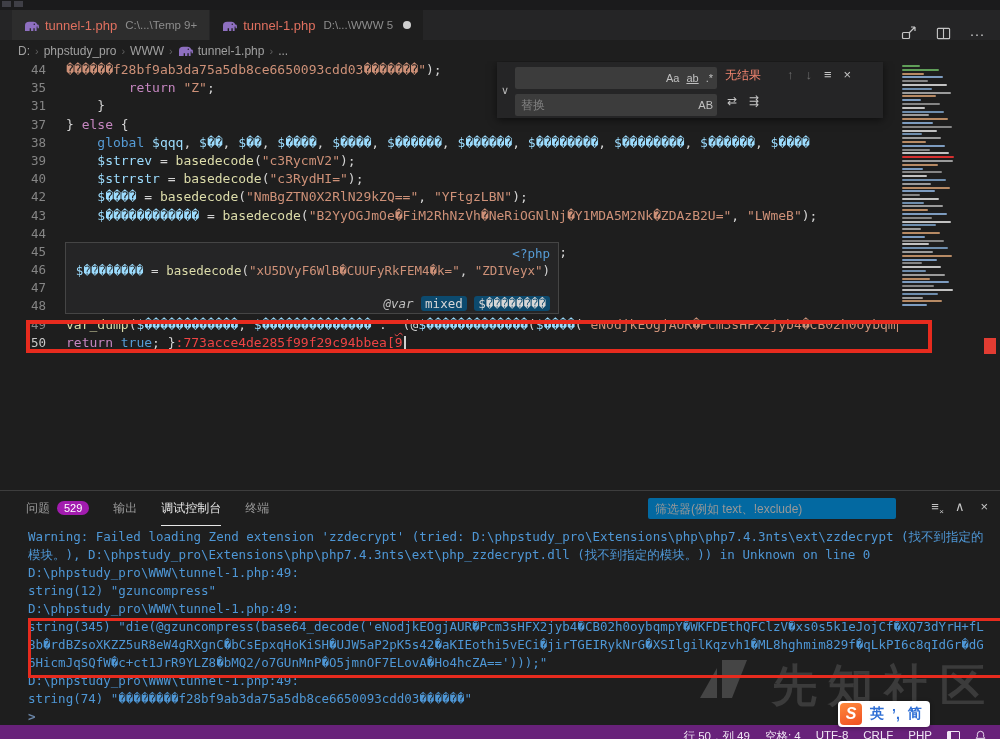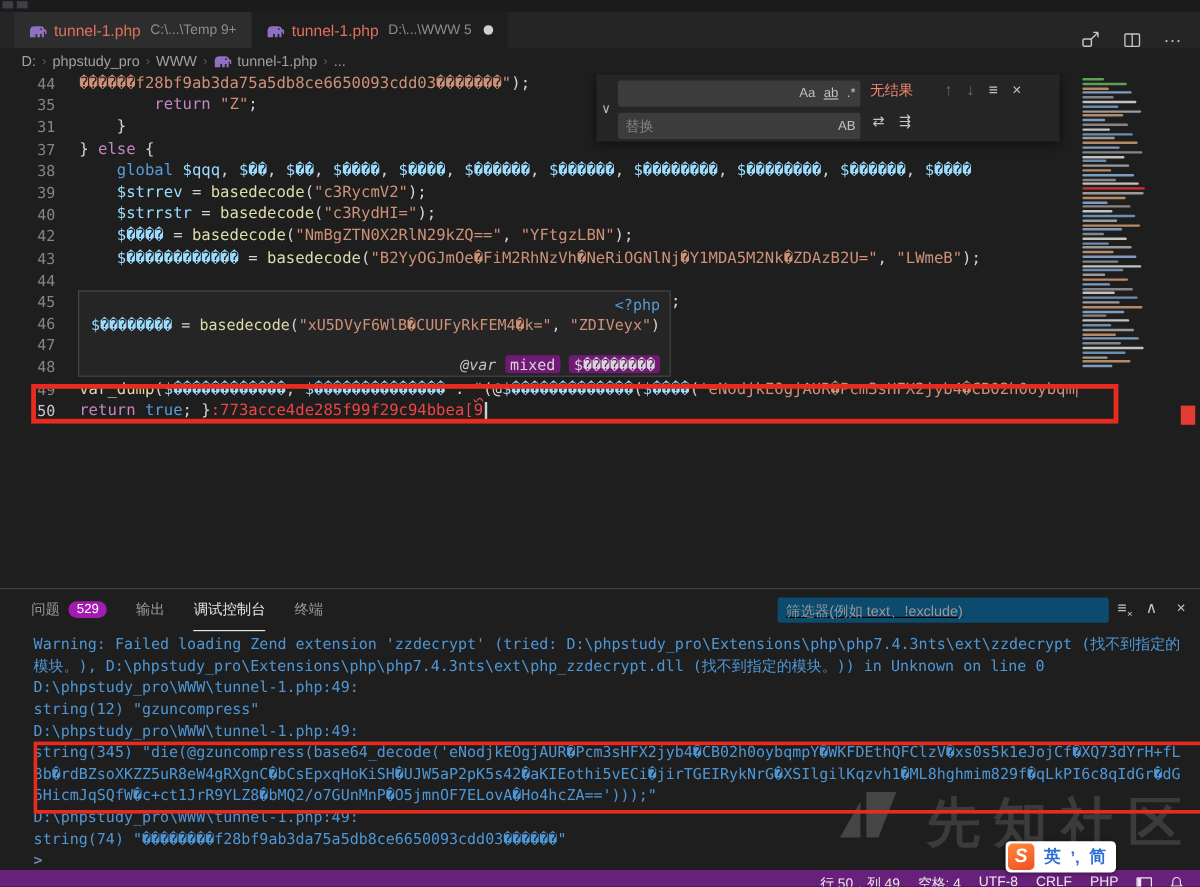--- a/index.html
+++ b/index.html
@@ -28,21 +28,21 @@
   .code-row{display:flex;height:18.2px;line-height:18.2px;white-space:pre;
             font-family:"DejaVu Sans Mono",monospace;font-size:13px;}
   .line-num{flex:none;width:46px;text-align:right;color:#858585;font-size:12.5px;}
   .code-text{padding-left:20px;}
   .line-num.active{color:#c8c8c8;}
   .tk-d{color:#d4d4d4}.tk-v{color:#75beff;color:#9cdcfe}.tk-s{color:#ce9178}.tk-k{color:#c586c0}
   .tk-b{color:#569cd6}.tk-f{color:#dcdcaa}.tk-dim{color:#ef4444}
   .tk-sq{color:#ce9178;text-decoration:underline wavy #f14c4c 1px;text-underline-offset:3px;}
   .tk-cur{display:inline-block;width:2px;height:15px;background:#d0d0d0;vertical-align:middle;margin-left:1px;}
   .tk-it{font-style:italic;color:#c0c0c0}
-  .tk-chip{background:#701a75;border-radius:3px;padding:0 4px;color:#d7d7d7;}
+  .tk-chip{background:#0c4a6e;border-radius:3px;padding:0 4px;color:#d7d7d7;}
   
   .minimap{position:absolute;top:0;left:898px;width:58px;height:429px;background:#1e1e1e;padding:4px 0 0 4px;box-sizing:border-box;}
   .mm-line{height:2px;margin-bottom:1.8px;border-radius:1px;}
   .scroll-zone{position:absolute;top:0;left:956px;width:44px;height:429px;background:#1e1e1e;}
   .ruler-mark{position:absolute;left:984px;top:277px;width:12px;height:16px;background:#e23c32;}
   
   .find{position:absolute;top:1px;left:497px;width:386px;height:56px;background:#252526;
         box-shadow:0 2px 8px rgba(0,0,0,.55);display:flex;z-index:8;}
   .find-toggle{width:16px;display:flex;align-items:center;justify-content:center;color:#b6b6b6;font-size:11px;cursor:pointer;}
   .find-body{flex:1;padding:5px 6px 0 2px;}
@@ -65,22 +65,22 @@
   
   .anno{position:absolute;border:4px solid #e72b1e;z-index:40;pointer-events:none;}
   .anno.thin{border-width:3px;}
   
   .panel{position:absolute;top:490px;left:0;right:0;bottom:0;background:#1e1e1e;border-top:1px solid #3d3d3d;}
   .panel-head{height:35px;display:flex;align-items:center;padding-left:26px;position:relative;}
   .ptab{display:flex;align-items:center;gap:7px;margin-right:24px;font-size:12px;color:#9a9a9a;
         height:34px;cursor:pointer;border-bottom:1px solid transparent;}
   .ptab.active{color:#e7e7e7;border-bottom-color:#e7e7e7;}
   .pbadge{background:#a21caf;color:#fff;border-radius:9px;padding:1px 7px;font-size:11px;}
-  .filter{position:absolute;left:648px;top:7px;width:276px;height:21px;background:#0c4a6e;border-radius:2px;
-          display:flex;align-items:center;text-decoration:underline;}
+  .filter{position:absolute;left:648px;top:7px;width:248px;height:21px;background:#0369a1;border-radius:2px;
+          display:flex;align-items:center;}
   .filter input{background:transparent;border:0;outline:0;width:260px;padding-left:7px;color:#ccc;font-size:12px;
                 font-family:"Liberation Sans",sans-serif;}
   .filter input::placeholder{color:#989898;}
   .panel-icons{position:absolute;right:12px;top:8px;display:flex;gap:16px;color:#c5c5c5;font-size:13px;}
   .panel-icons .pi{cursor:pointer;position:relative;}
   .pi .sub-x{position:absolute;font-size:8px;right:-5px;bottom:-2px;}
   .console{position:absolute;top:37px;left:28px;width:958px;font-family:"DejaVu Sans Mono",monospace;
            font-size:12.5px;line-height:18px;color:#4e97d6;word-break:break-all;white-space:pre-wrap;}
   .console-prompt{color:#6b86a8;font-weight:bold;margin-top:0px;}
   

